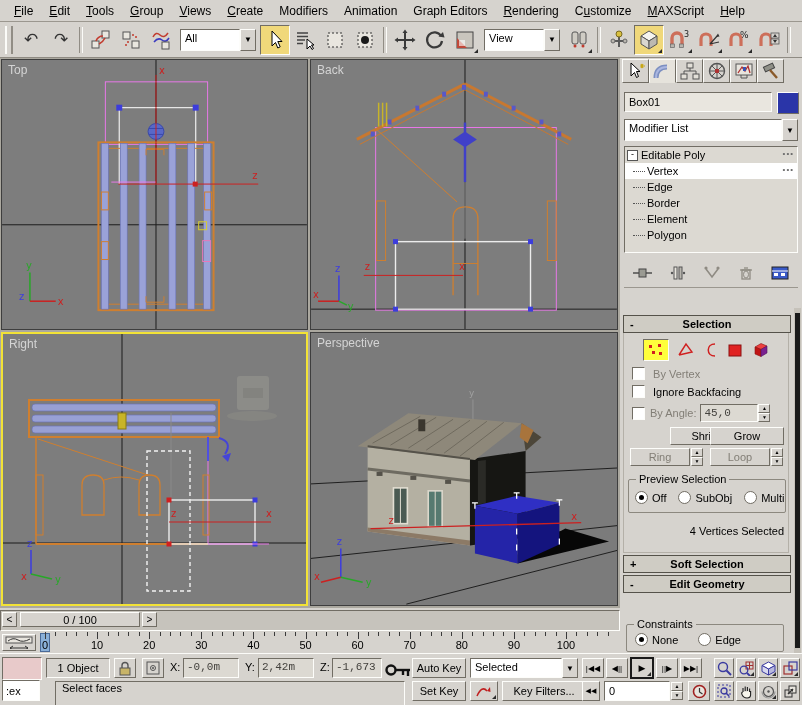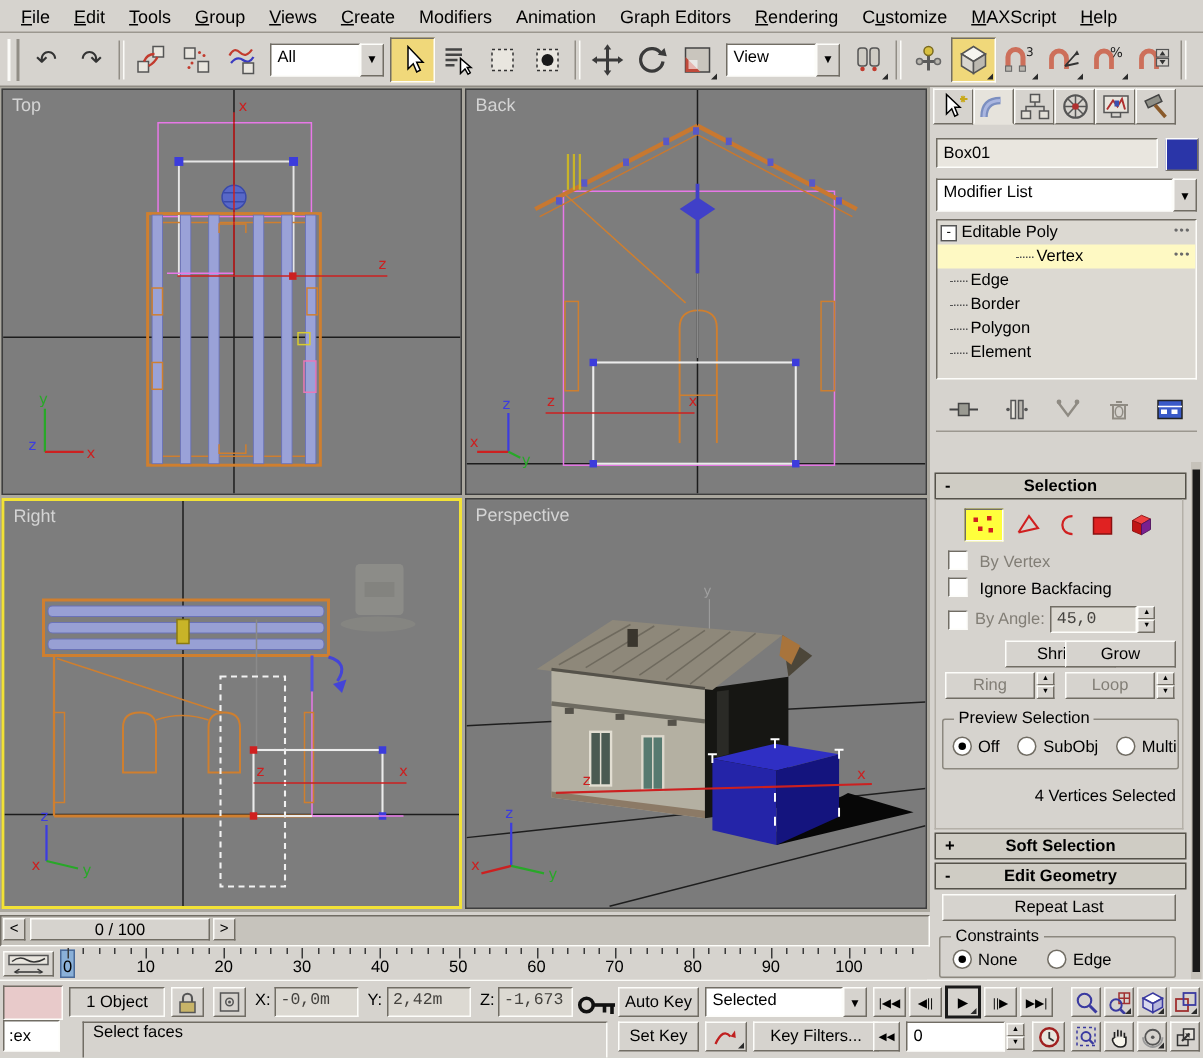--- a/index.html
+++ b/index.html
@@ -48,21 +48,21 @@
   .dis{color:#827e76;}
   .spin{display:inline-flex;flex-direction:column;width:12px;height:18px;}
   .spin div{flex:1;background:#d6d3ce;border:1px solid;border-color:#fdfdfa #716d64 #716d64 #fdfdfa;
             display:flex;align-items:center;justify-content:center;font-size:5px;line-height:5px;}
   .field{background:#dcd9d2;border:1px solid;border-color:#716d64 #fdfdfa #fdfdfa #716d64;box-sizing:border-box;
          padding:2px 3px;font-size:11px;color:#44423e;font-family:Liberation Mono, monospace;}
   
   #stacklist{position:absolute;left:4px;top:88px;width:174px;height:107px;background:#dcd9d2;
              border:1px solid;border-color:#716d64 #fdfdfa #fdfdfa #716d64;overflow:hidden;box-sizing:border-box;}
   .stackrow{position:relative;height:16px;display:flex;align-items:center;font-size:11px;}
-  .stackrow.selrow{background:#fef9c3;padding-left:44px;}
+  .stackrow.selrow{background:#ffffff;}
   .minusbox{display:inline-block;width:9px;height:9px;border:1px solid #555;background:#fff;font-size:9px;line-height:7px;text-align:center;margin:0 3px 0 2px;}
   .treedot{display:inline-block;width:12px;border-top:1px dotted #555;margin:0 2px 0 8px;}
   .stardots{position:absolute;right:3px;top:2px;color:#6a6a6a;font-size:8px;letter-spacing:1px;}
   
   #timeslider{position:absolute;left:0;top:608px;width:618px;height:23px;background:#d6d3ce;}
   #trackbar{position:absolute;left:0;top:632px;width:618px;height:21px;background:#d6d3ce;}
   #statusbar{position:absolute;left:0;top:653px;width:802px;height:52px;background:#d6d3ce;border-top:1px solid #fbfbf8;}
   .ptxt{font-size:11px;}
   .pbtn{position:relative;}
   text{font-family:"DejaVu Sans",sans-serif;}
@@ -517,25 +517,25 @@
         <div class="stackrow">
           <span class="treedot"></span>
           <span>Edge</span>
         </div>
         <div class="stackrow">
           <span class="treedot"></span>
           <span>Border</span>
         </div>
         <div class="stackrow">
           <span class="treedot"></span>
-          <span>Polygon</span>
+          <span>Element</span>
         </div>
         <div class="stackrow">
           <span class="treedot"></span>
-          <span>Element</span>
+          <span>Polygon</span>
         </div>
       </div>
 
     <div class="abs" style="left:4px;top:203px;width:174px;height:26px;display:flex;align-items:center;justify-content:space-around;border-bottom:1px solid #9b978f;">
       <div><svg width="24" height="18">
             <line x1="2" y1="9" x2="8" y2="9" stroke="#444" stroke-width="1.4"></line>
             <rect x="8" y="5" width="7" height="8" fill="#9a9a92" stroke="#444"></rect>
             <line x1="15" y1="9" x2="21" y2="9" stroke="#444" stroke-width="1.4"></line>
           </svg></div>
       <div><svg width="20" height="18">
@@ -651,23 +651,20 @@
     </div>
 
     <div class="rollout" style="top:497px;">
       <span class="pm">+</span>
         <span>Soft Selection</span>
     </div>
     <div class="rollout" style="top:517px;">
       <span class="pm">-</span>
         <span>Edit Geometry</span>
     </div>
-    <div class="abs btn" style="left:8px;top:538px;width:156px;height:18px;">
-      <span>Repeat Last</span>
-      </div>
     <div class="group" style="left:6px;top:566px;width:156px;height:26px;">
       <span class="gtitle">Constraints</span>
       <div style="position:absolute;left:8px;top:8px;display:flex;align-items:center;gap:4px;">
         <span class="radio sel"></span>
         <span>None</span>
         <span class="radio" style="margin-left:16px;"></span>
         <span>Edge</span>
       </div>
     </div>
 

